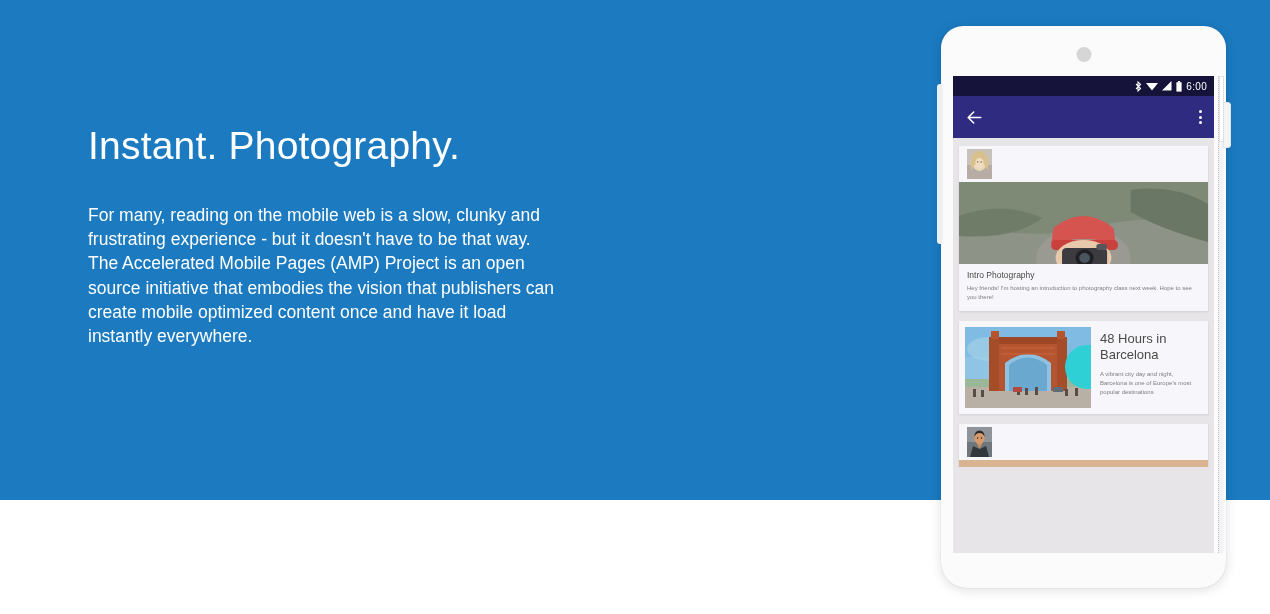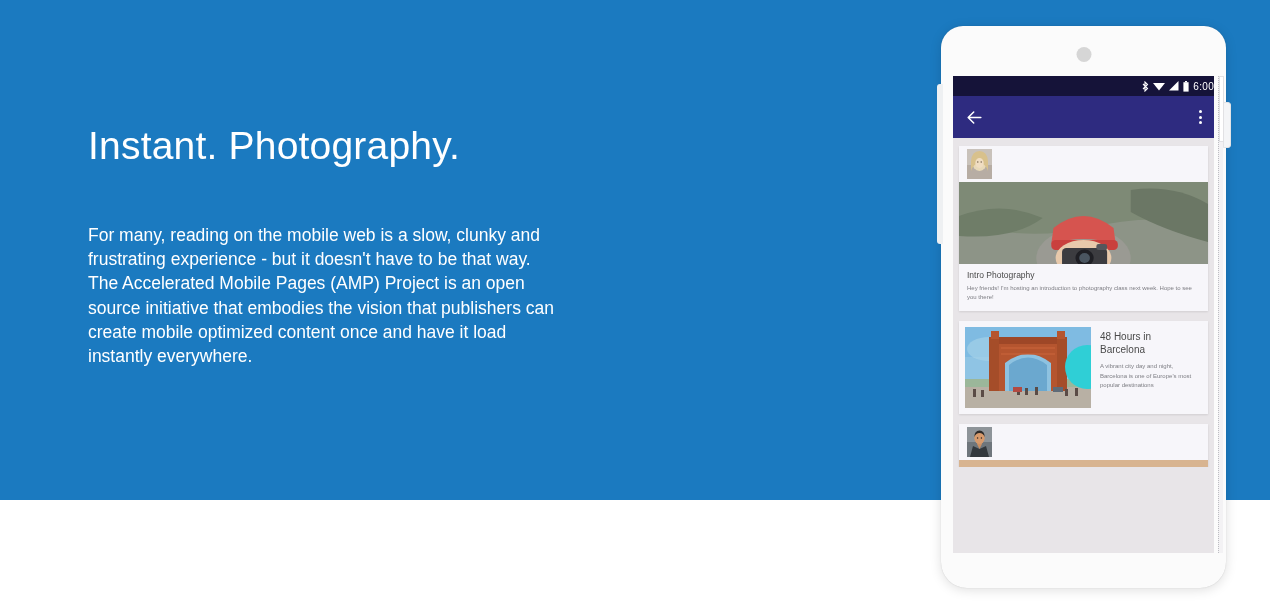--- a/index.html
+++ b/index.html
@@ -29,21 +29,21 @@
   }
   .hero-title {
     font-size: 39px;
     font-weight: 400;
     color: #ffffff;
     letter-spacing: 0.2px;
     line-height: 1.15;
     white-space: nowrap;
   }
   .hero-paragraph {
-    margin-top: 54px;
+    margin-top: 34px;
     font-size: 17.5px;
     line-height: 24.3px;
     color: #ffffff;
     width: 470px;
   }
 
   
   .phone {
     position: absolute;
     left: 941px; top: 26px;
@@ -86,20 +86,21 @@
     overflow: hidden;
   }
   
   .status-bar {
     position: relative;
     height: 20px;
     background: #151339;
     display: flex;
     align-items: center;
     justify-content: flex-end;
+    padding-right: 7px;
     gap: 4px;
   }
   .status-icons { display: flex; align-items: center; gap: 4px; }
   .status-time {
     color: #ffffff;
     font-size: 10px;
     letter-spacing: 0.3px;
   }
   .ic { display: block; }
   
@@ -165,21 +166,21 @@
 
   
   .card-h { display: flex; padding: 6px; align-items: flex-start; }
   .card-h-media {
     position: relative;
     width: 126px; height: 81px;
     flex: 0 0 126px;
     overflow: hidden;
   }
   .card-h-text { padding: 4px 4px 0 9px; }
-  .card-h-text .card-title { font-size: 10px; margin-bottom: 6px; }
+  .card-h-text .card-title { font-size: 13px; margin-bottom: 6px; }
   .teal-bubble {
     position: absolute;
     right: -18px; top: 18px;
     width: 44px; height: 44px;
     border-radius: 50%;
     background: #2fcfd6;
   }
 
   
   .scroll-track {

